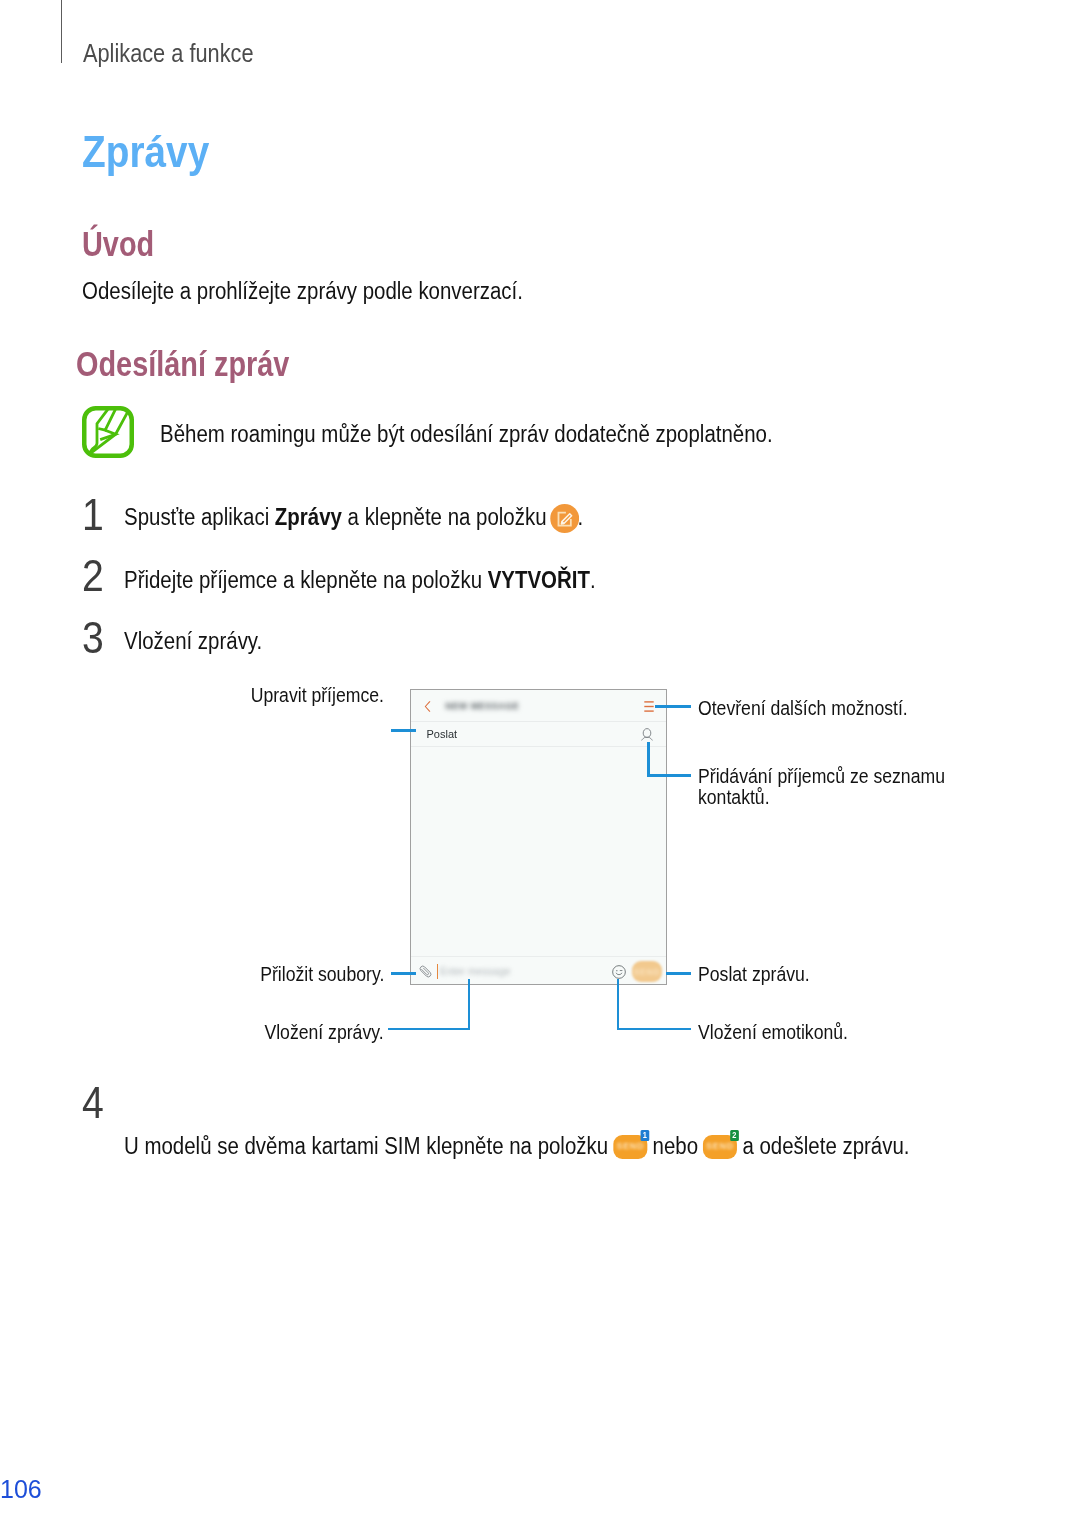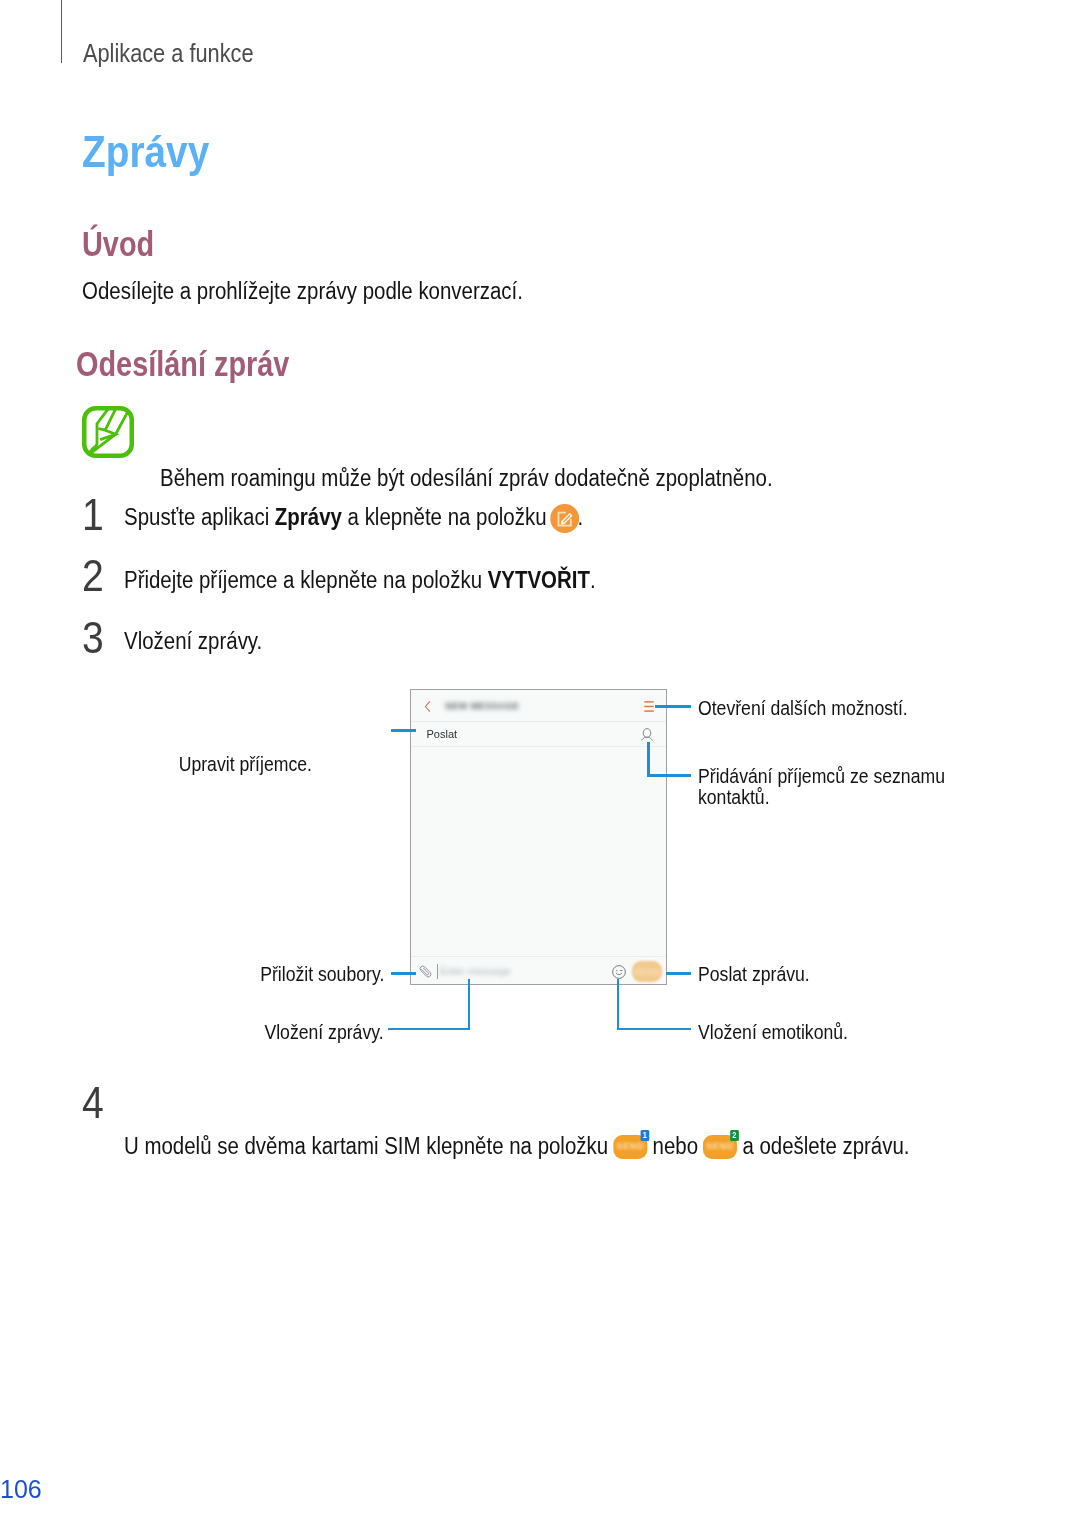--- a/index.html
+++ b/index.html
@@ -23,21 +23,21 @@
 
   
   .chapter{position:absolute;left:82px;top:126.5px;font-size:44.6px;font-weight:bold;color:#5cb0f5;}
 
   
   .h2{position:absolute;font-size:35px;font-weight:bold;color:#a35c77;}
   .bodytext{position:absolute;font-size:23.5px;color:#131313;}
 
   
   .note-icon{position:absolute;left:82px;top:406px;line-height:0;}
-  .note-text{position:absolute;left:160px;top:420.5px;font-size:23.5px;color:#131313;margin-top:44px;}
+  .note-text{position:absolute;left:160px;top:420.5px;font-size:23.5px;color:#131313;}
 
   
   .stepnum{position:absolute;font-size:45px;color:#3d3d3d;line-height:1;}
   .steptext{position:absolute;left:124px;font-size:23.5px;color:#131313;}
   .steptext b{font-weight:bold;}
   .icon-inline{display:inline-block;vertical-align:middle;line-height:0;transform:scaleX(1.1494);transform-origin:center;}
   .sendbtn{display:inline-block;position:relative;width:34px;height:24px;border-radius:9px;background:#f4a028;
            vertical-align:-5px;transform:scaleX(1.1494);transform-origin:center;margin:0 2px;}
   .sendbtn-label{position:absolute;left:0;top:7.5px;width:34px;text-align:center;font-size:9px;font-weight:bold;
                  color:#fce1b4;letter-spacing:0.7px;line-height:1;filter:blur(1.0px);}
@@ -175,21 +175,21 @@
       </span>
       <span class="ph-send">
           <span class="ph-send-label blur">SEND</span>
         </span>
     </div>
   </div>
 
   <div class="stepnum" style="left:82px;top:1080px;"><span class="cond">4</span></div>
   <div class="steptext" style="top:1132.5px;"><span class="cond"><span>U modelů se dvěma kartami SIM klepněte na položku </span><span class="sendbtn"><span class="sendbtn-label blur">SEND</span><span class="simbadge sim1">1</span></span><span> nebo </span><span class="sendbtn"><span class="sendbtn-label blur">SEND</span><span class="simbadge sim2">2</span></span><span> a odešlete zprávu.</span></span></div>
 
-  <div class="callout ca-right" style="left:84px;width:300px;top:754px;text-align:center;"><span class="cond">Upravit příjemce.</span></div>
+  <div class="callout ca-right" style="left:84px;width:300px;top:685px;"><span class="cond">Upravit příjemce.</span></div>
   <div class="lead" style="left:391px;top:729.2px;width:25px;height:2.6px;"></div>
 
   <div class="lead" style="left:655px;top:705.3px;width:36px;height:2.6px;"></div>
   <div class="callout" style="left:698px;top:697.5px;"><span class="cond">Otevření dalších možností.</span></div>
 
   <div class="lead" style="left:647.4px;top:742px;width:2.6px;height:35px;"></div>
   <div class="lead" style="left:647.4px;top:774.4px;width:43.6px;height:2.6px;"></div>
   <div class="callout" style="left:698px;top:765.5px;"><span class="cond">Přidávání příjemců ze seznamu</span></div>
   <div class="callout" style="left:698px;top:787px;text-align:right;"><span class="cond">kontaktů.</span></div>
 

